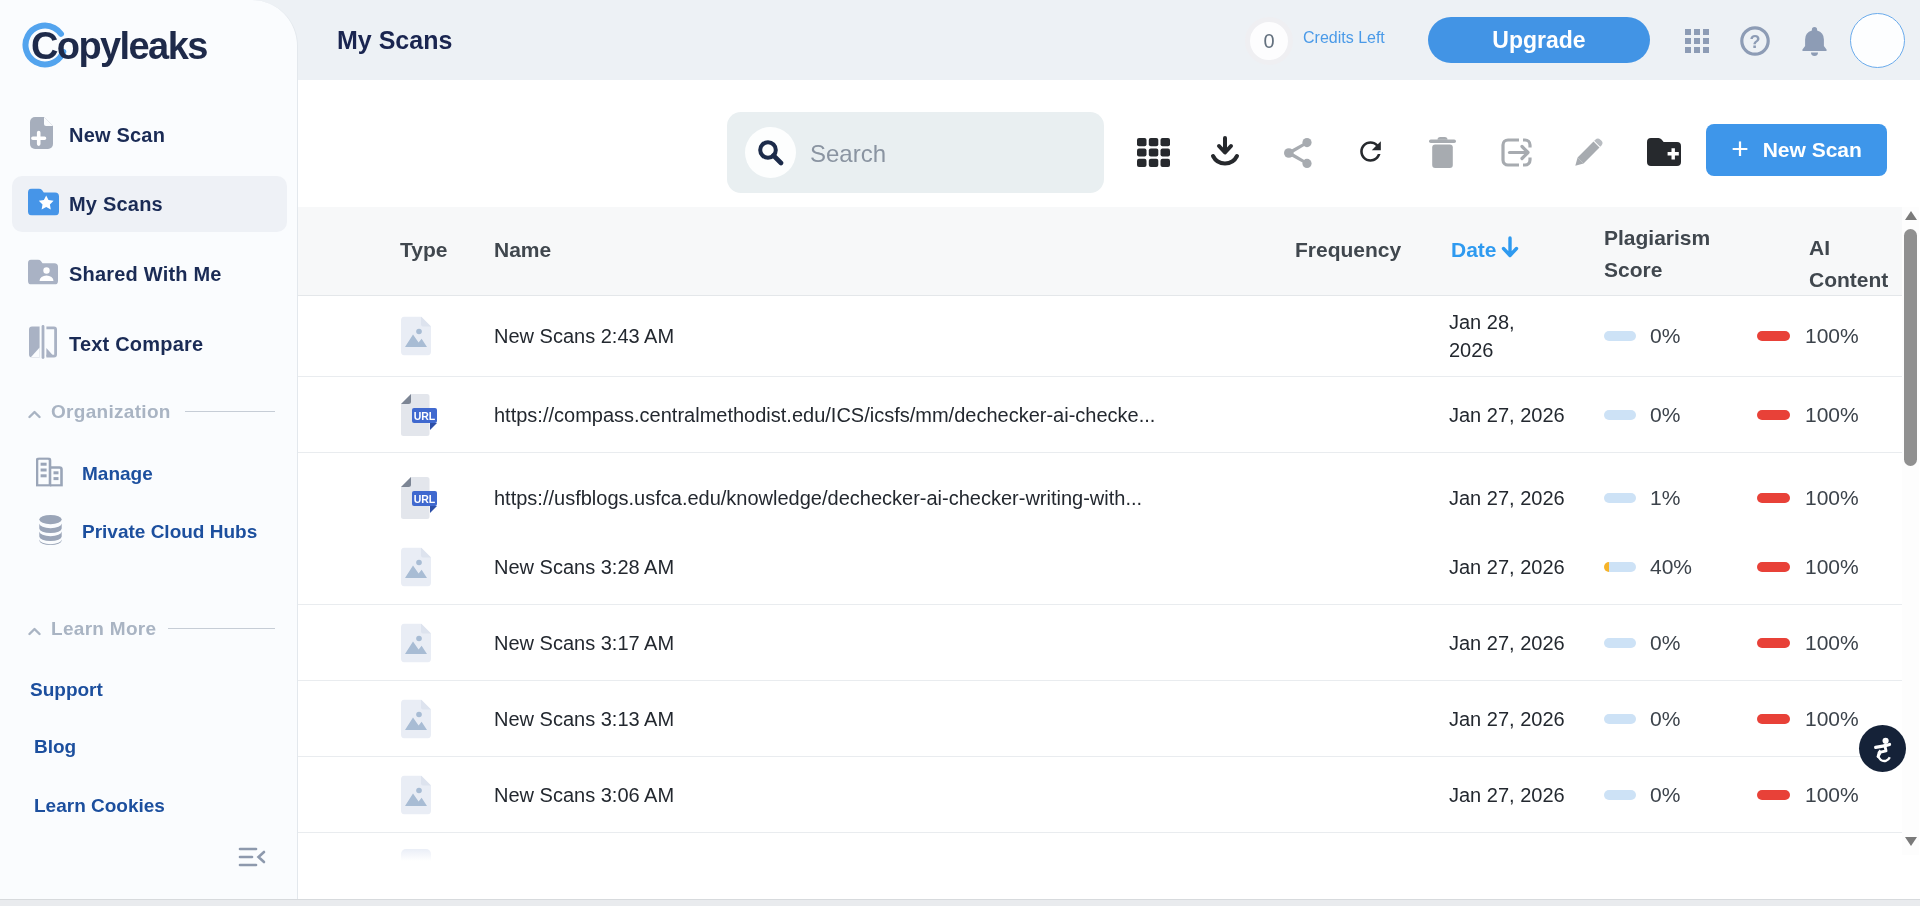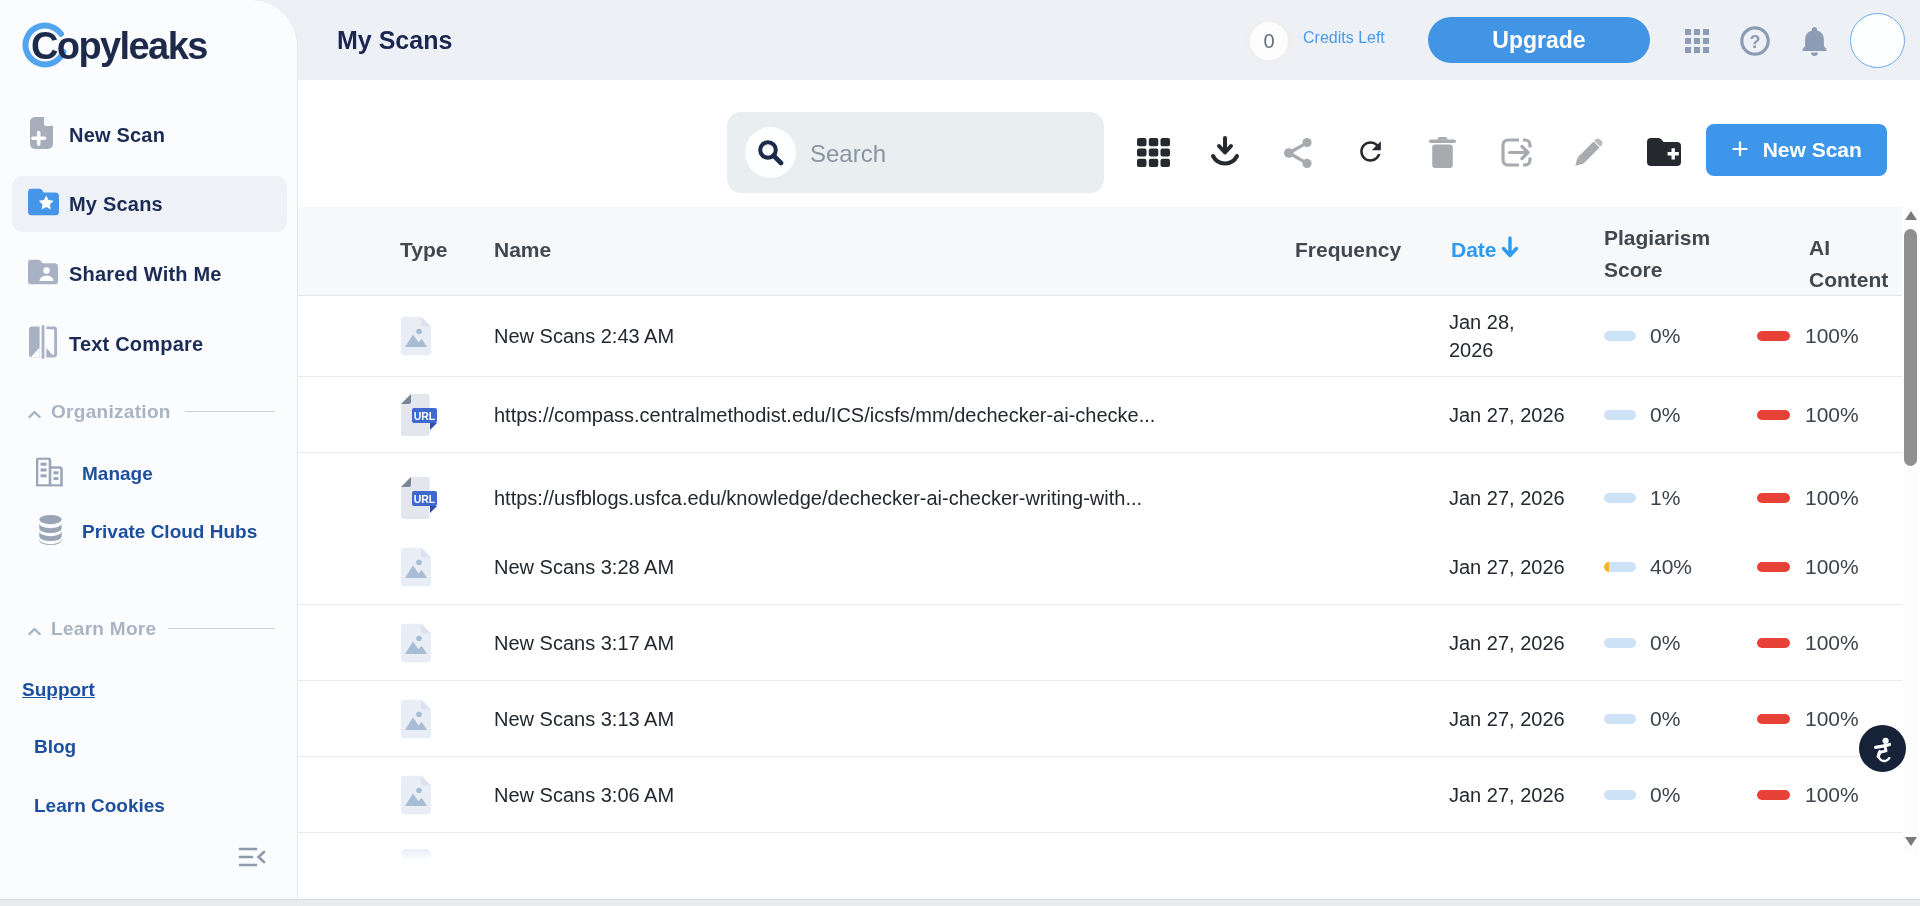--- a/index.html
+++ b/index.html
@@ -167,21 +167,21 @@
   </div>
 
   <div class="sechead" style="top:614px;">
     <span class="caret"><svg width="13" height="9">
           <path d="M1.5 7 L6.5 2 L11.5 7" fill="none" stroke="#a9b4c3" stroke-width="2.4" stroke-linecap="round" stroke-linejoin="round"></path>
         </svg></span>
     <span class="st">Learn More</span>
     <span class="line" style="left:168px;width:107px;"></span>
   </div>
   <div class="navitem" style="top:662px;">
-    <span class="bluelink" style="left:22px;top:50%;transform:translateY(-50%);text-decoration:underline;">Support</span>
+    <span class="bluelink" style="left:30px;top:50%;transform:translateY(-50%);">Support</span>
   </div>
   <div class="navitem" style="top:719px;">
     <span class="bluelink" style="left:34px;top:50%;transform:translateY(-50%);">Blog</span>
   </div>
   <div class="navitem" style="top:778px;">
     <span class="bluelink" style="left:34px;top:50%;transform:translateY(-50%);">Learn Cookies</span>
   </div>
   <div class="abs" id="ic-collapse" style="left:238px;top:846px;"><svg width="28" height="22" viewBox="0 0 28 22">
     <g stroke="#8d99ad" stroke-width="2.6" stroke-linecap="round" fill="none">
       <path d="M2 3 h16"></path>

